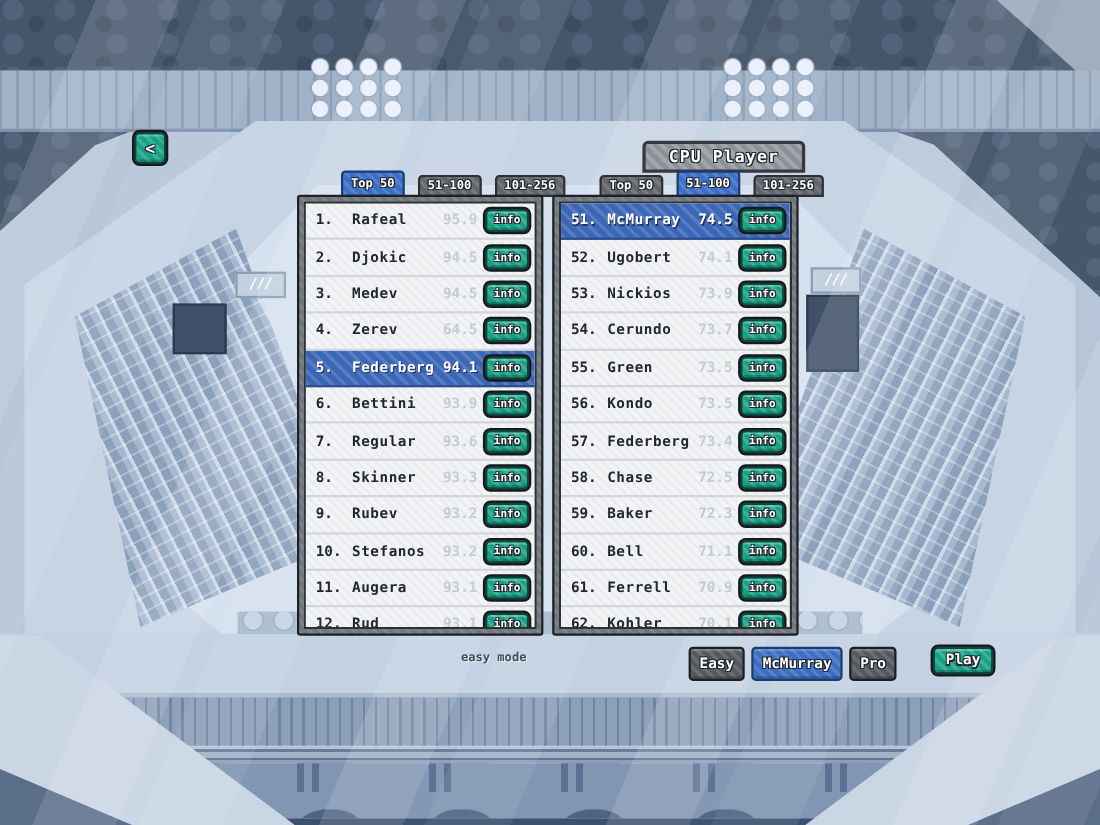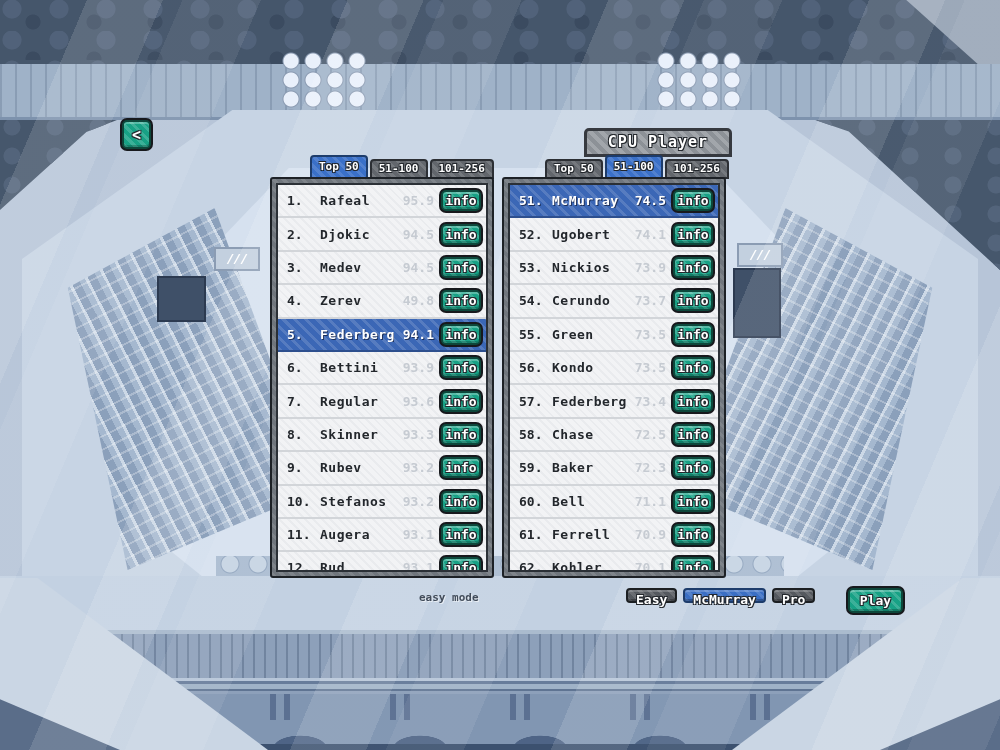--- a/index.html
+++ b/index.html
@@ -86,21 +86,21 @@
     box-shadow:0 0 0 2px #17191d, inset 0 2px 0 rgba(255,255,255,0.28), inset 0 -2px 0 rgba(0,0,0,0.22);
     color:#fff;font-weight:bold;font-family:inherit;cursor:pointer;padding:0;}
   .back-btn{position:absolute;left:122px;top:120px;width:29px;height:29px;font-size:15px;line-height:24px;z-index:5;}
   
   .header-tab{position:absolute;top:128px;height:29px;z-index:5;
     background-color:#94999f;
     background-image:repeating-linear-gradient(45deg,rgba(255,255,255,0.13) 0 4px,rgba(0,0,0,0.05) 4px 8px);
     border:3px solid #36393f;border-radius:5px 5px 0 0;
     color:#fff;font-weight:bold;font-size:15px;line-height:23px;text-align:center;letter-spacing:1px;}
   .header-left{left:313px;width:144px;} .header-right{left:540px;width:148px;margin-left:44px;}
-  .tabs{position:absolute;top:155px;display:flex;gap:2px;align-items:flex-end;z-index:6;height:24px;padding-left:24px;}
+  .tabs{position:absolute;top:155px;display:flex;gap:12px;align-items:flex-end;z-index:6;height:24px;padding-left:24px;}
   .tabs-left{left:286px;} .tabs-right{left:521px;}
   .tab{height:20px;padding:0 7px;
     background-color:#62666c;
     background-image:repeating-linear-gradient(45deg,rgba(255,255,255,0.12) 0 3px,rgba(0,0,0,0) 3px 7px);
     border:2px solid #2c2f34;border-radius:4px 4px 0 0;
     color:#fff;font-size:11px;font-weight:bold;line-height:16px;cursor:pointer;}
   .tab.selected{height:24px;line-height:20px;background-color:#3a70c8;border-color:#1d3c6b;}
   .panel{position:absolute;top:177px;width:224px;height:401px;z-index:7;
     background-color:#70767d;
     background-image:repeating-linear-gradient(45deg,rgba(255,255,255,0.10) 0 3px,rgba(0,0,0,0) 3px 7px);
@@ -112,27 +112,27 @@
   .row{display:flex;align-items:center;height:33.4px;padding:0 5px 0 9px;border-bottom:2px solid #d2d5d9;}
   .row .rank{width:33px;font-size:13px;font-weight:bold;color:#23272c;}
   .row .name{flex:1;font-size:13px;font-weight:bold;color:#23272c;letter-spacing:0.5px;
     white-space:nowrap;overflow:hidden;}
   .row .score{width:40px;text-align:right;font-size:13px;font-weight:bold;color:#c6cbd2;margin-right:7px;}
   .row.highlighted{border-bottom-color:#2d4f8e;
     background-color:#3b67b6;
     background-image:repeating-linear-gradient(45deg,rgba(255,255,255,0.14) 0 3px,rgba(0,0,0,0) 3px 8px);}
   .row.highlighted .rank,.row.highlighted .name,.row.highlighted .score{color:#fff;
     text-shadow:1px 1px 0 rgba(25,38,70,0.85);}
-  .info-btn{width:40px;height:21px;font-size:13px;line-height:15px;flex:none;}
+  .info-btn{width:40px;height:21px;font-size:10px;line-height:15px;flex:none;}
   
   .note{position:absolute;left:419px;top:592px;width:190px;z-index:5;
     font-size:11px;font-weight:bold;color:#424c5a;line-height:12px;
     text-shadow:1px 1px 0 rgba(255,255,255,0.6);}
   .diff-group{position:absolute;left:626px;top:588px;display:flex;gap:6px;z-index:5;}
-  .diff-btn{height:15px;padding:0 8px;font-size:13px;line-height:20px;font-weight:bold;color:#fff;
+  .diff-btn{height:31px;padding:0 8px;font-size:13px;line-height:20px;font-weight:bold;color:#fff;
     font-family:inherit;cursor:pointer;
     background-color:#55595f;
     background-image:repeating-linear-gradient(45deg,rgba(255,255,255,0.12) 0 3px,rgba(0,0,0,0) 3px 7px);
     border:2px solid #1c1f22;border-radius:4px;
     box-shadow:inset 0 2px 0 rgba(255,255,255,0.2), inset 0 -2px 0 rgba(0,0,0,0.25);}
   .diff-btn.selected{background-color:#3b6fc4;border-color:#1d3c6b;}
   .play-btn{position:absolute;left:848px;top:588px;width:55px;height:25px;font-size:13px;line-height:20px;z-index:5;}
 </style>
 </head>
 <body>
@@ -201,21 +201,21 @@
   </div>
         <div class="row">
     <span class="rank">3.</span>
     <span class="name">Medev</span>
     <span class="score">94.5</span>
     <button class="teal-btn info-btn outl">info</button>
   </div>
         <div class="row">
     <span class="rank">4.</span>
     <span class="name">Zerev</span>
-    <span class="score">49.8</span>
+    <span class="score">64.5</span>
     <button class="teal-btn info-btn outl">info</button>
   </div>
         <div class="row highlighted">
     <span class="rank">5.</span>
     <span class="name">Federberg</span>
     <span class="score">94.1</span>
     <button class="teal-btn info-btn outl">info</button>
   </div>
         <div class="row">
     <span class="rank">6.</span>

